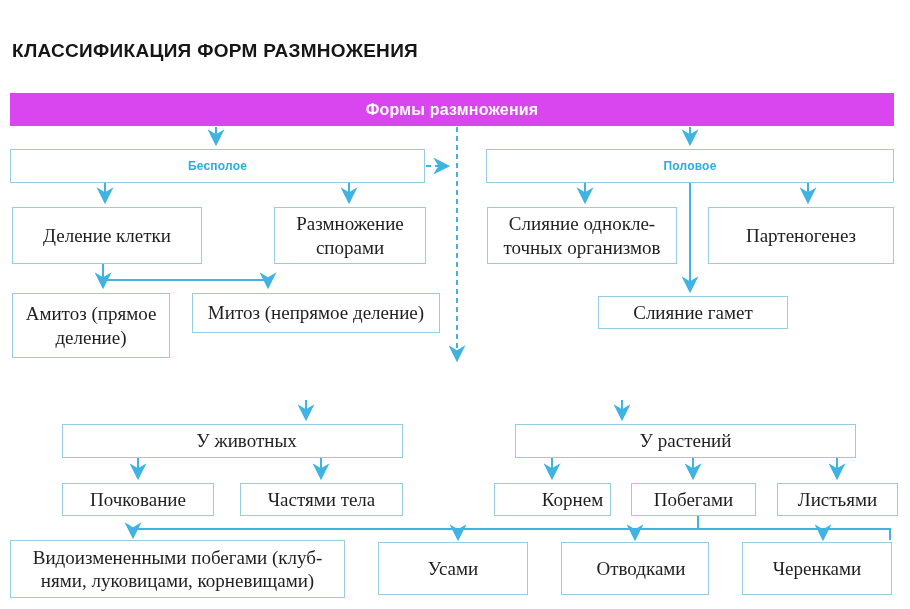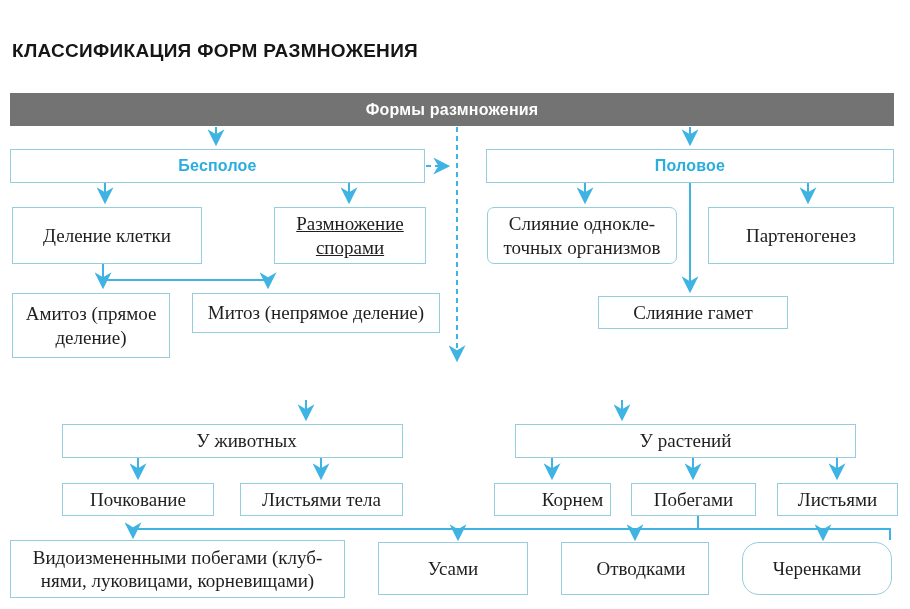--- a/index.html
+++ b/index.html
@@ -19,51 +19,51 @@
     background:#ffffff;border:1.5px solid #94cede;
     display:flex;align-items:center;justify-content:center;
     text-align:center;
     font-family:"Liberation Serif",serif;
     font-size:19px;color:#1f1f1f;line-height:1.22;
   }
   .node .lbl{white-space:pre-line;display:block;padding:0 6px;}
 
   .node.head{
     font-family:"Liberation Sans",sans-serif;
-    font-size:16px;font-weight:bold;color:#2badde;letter-spacing:.2px;
+    font-size:12px;font-weight:bold;color:#2badde;letter-spacing:.2px;
   }
   .node.root{
-    background:#737373;border:none;color:#ffffff;
+    background:#d946ef;border:none;color:#ffffff;
     font-family:"Liberation Sans",sans-serif;
     font-size:16px;font-weight:bold;letter-spacing:.2px;
   }
 
   
   #n-root        {left:10px;  top:58px;  width:884px; height:33px;}
   #n-bespoloe    {left:10px;  top:114px; width:415px; height:34px;}
   #n-polovoe     {left:486px; top:114px; width:408px; height:34px;}
   #n-delenie     {left:12px;  top:172px; width:190px; height:57px;}
-  #n-spory       {left:274px; top:172px; width:152px; height:57px;text-decoration:underline;}
-  #n-sliyanie    {left:487px; top:172px; width:190px; height:57px;border-radius:7px;}
+  #n-spory       {left:274px; top:172px; width:152px; height:57px;}
+  #n-sliyanie    {left:487px; top:172px; width:190px; height:57px;}
   #n-parteno     {left:708px; top:172px; width:186px; height:57px;}
   #n-amitoz      {left:12px;  top:258px; width:158px; height:65px;}
   #n-mitoz       {left:192px; top:258px; width:248px; height:40px;}
   #n-gamety      {left:598px; top:261px; width:190px; height:33px;justify-content:center;}
   #n-veget       {left:250px; top:331px; width:420px; height:34px;}
   #n-zhivotnye   {left:62px;  top:389px; width:341px; height:34px;padding-left:28px;}
   #n-rasteniya   {left:515px; top:389px; width:341px; height:34px;}
   #n-pochkovanie {left:62px;  top:448px; width:152px; height:33px;}
   #n-chastyami   {left:240px; top:448px; width:163px; height:33px;}
   #n-kornem      {left:494px; top:448px; width:117px; height:33px;padding-left:40px;}
   #n-pobegami    {left:631px; top:448px; width:125px; height:33px;}
   #n-listyami    {left:777px; top:448px; width:121px; height:33px;}
   #n-vidoizm     {left:10px;  top:505px; width:335px; height:58px;}
   #n-usami       {left:378px; top:507px; width:150px; height:53px;}
   #n-otvodkami   {left:561px; top:507px; width:148px; height:53px;padding-left:12px;}
-  #n-cherenkami  {left:742px; top:507px; width:150px; height:53px;border-radius:17px;}
+  #n-cherenkami  {left:742px; top:507px; width:150px; height:53px;}
 
   .ln{stroke:#3fb4e2;stroke-width:2;fill:none;}
   .ln.dash{stroke-dasharray:5 4;}
 </style>
 </head>
 <body>
 
 <div id="canvas">
 
   <div class="page-title">КЛАССИФИКАЦИЯ ФОРМ РАЗМНОЖЕНИЯ</div>
@@ -151,21 +151,21 @@
       <span class="lbl">У животных</span>
     </div>
   <div class="node" id="n-rasteniya">
       <span class="lbl">У растений</span>
     </div>
 
   <div class="node" id="n-pochkovanie">
       <span class="lbl">Почкование</span>
     </div>
   <div class="node" id="n-chastyami">
-      <span class="lbl">Листьями тела</span>
+      <span class="lbl">Частями тела</span>
     </div>
   <div class="node" id="n-kornem">
       <span class="lbl">Корнем</span>
     </div>
   <div class="node" id="n-pobegami">
       <span class="lbl">Побегами</span>
     </div>
   <div class="node" id="n-listyami">
       <span class="lbl">Листьями</span>
     </div>

